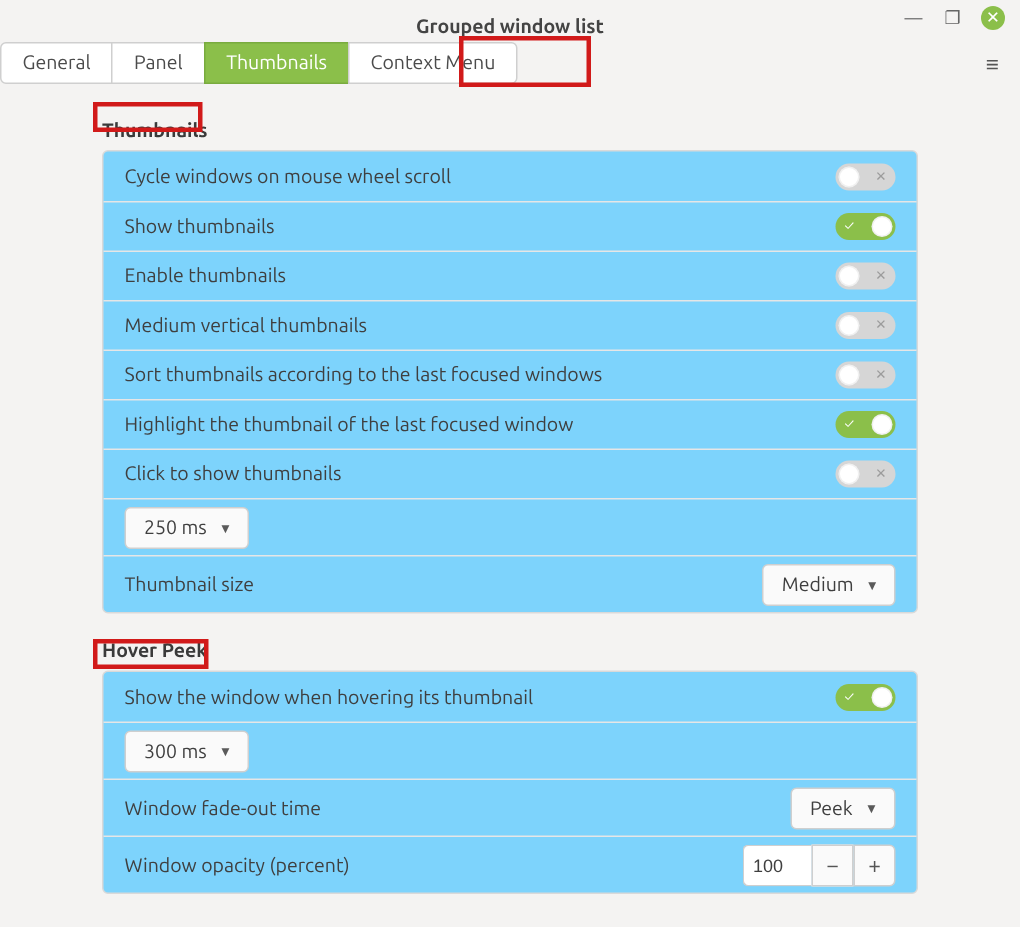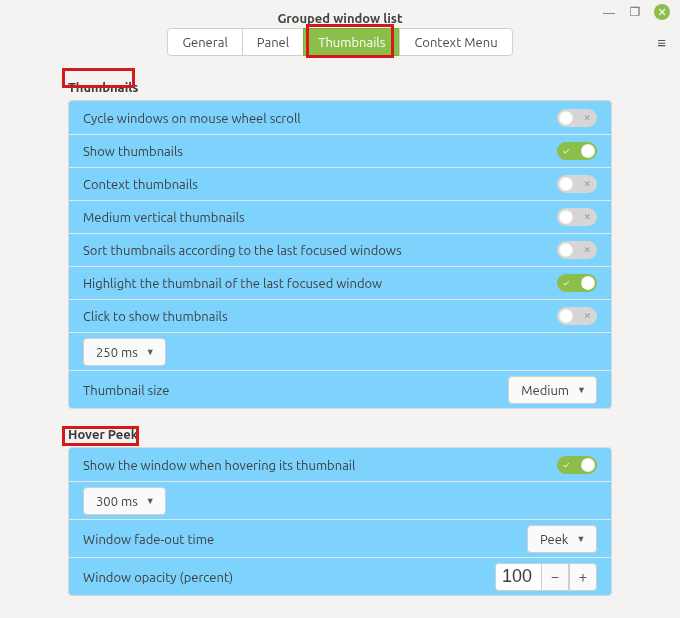--- a/index.html
+++ b/index.html
@@ -51,21 +51,20 @@
     font-size: 11px;
     line-height: 1;
     display: inline-flex;
     align-items: center; justify-content: center;
   }
 
   
   .tabs-row {
     position: relative;
     display: flex;
-    justify-content: center;
     align-items: center;
     height: 40px;
   }
   .tabs {
     display: inline-flex;
   }
   .tab {
     border: 1px solid #cfcfcf;
     background: #fff;
     height: 28px;
@@ -185,21 +184,21 @@
   .spin {
     display: inline-flex;
     height: 28px;
   }
   .spin input {
     width: 46px;
     border: 1px solid #cfcfcf;
     border-right: none;
     border-radius: 4px 0 0 4px;
     padding: 0 6px;
-    font-size: 18px;
+    font-size: 12px;
     color: #3f3f3f;
     outline: none;
   }
   .spin .step {
     width: 28px;
     border: 1px solid #cfcfcf;
     border-left: none;
     display: inline-flex;
     align-items: center; justify-content: center;
     font-size: 15px;
@@ -260,21 +259,21 @@
 
     <div class="row">
       <span class="row-label">Show thumbnails</span>
       <span class="toggle on">
           <span class="mark">✓</span>
           <span class="knob"></span>
         </span>
     </div>
 
     <div class="row">
-      <span class="row-label">Context thumbnails</span>
+      <span class="row-label">Enable thumbnails</span>
       <span class="toggle off">
           <span class="knob"></span>
           <span class="mark">✕</span>
         </span>
     </div>
 
     <div class="row">
       <span class="row-label">Medium vertical thumbnails</span>
       <span class="toggle off">
           <span class="knob"></span>

